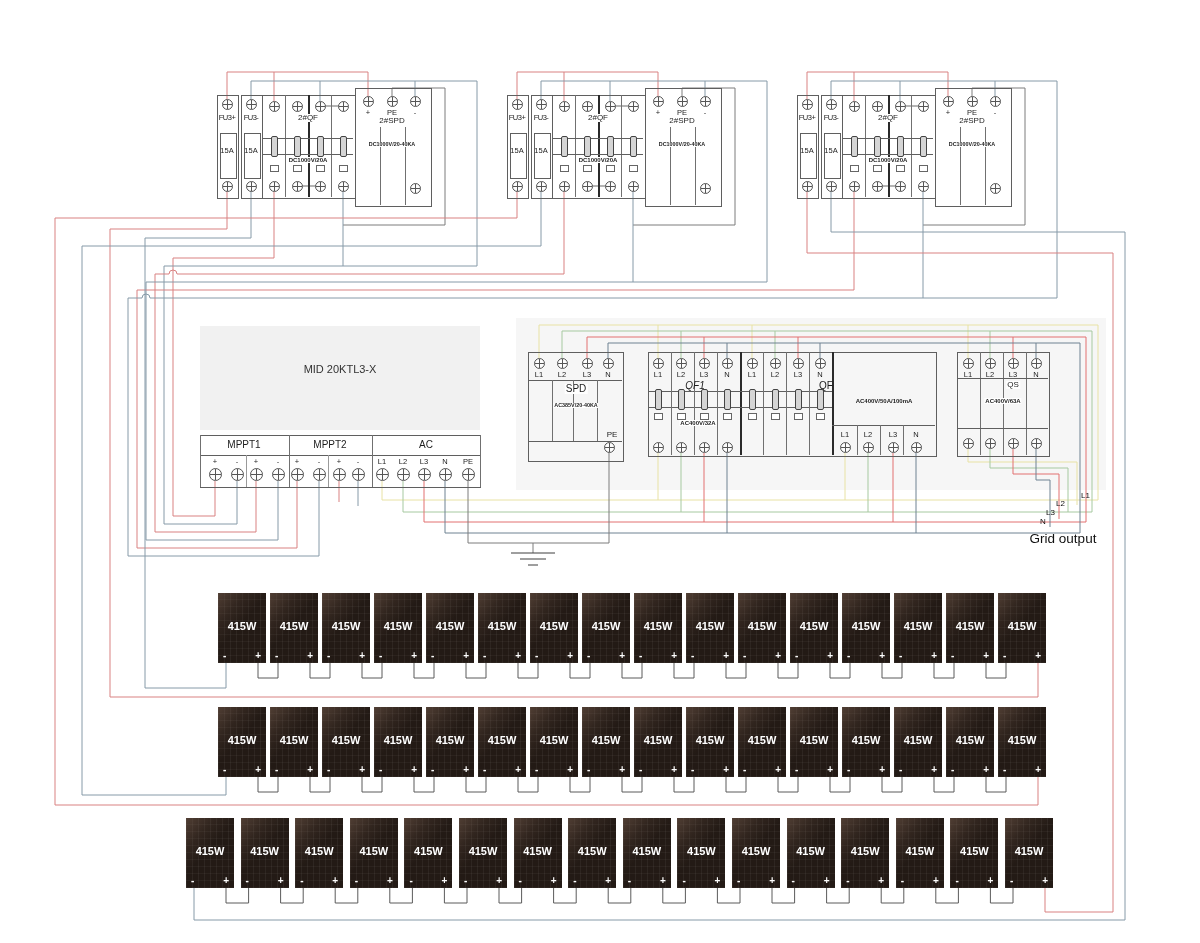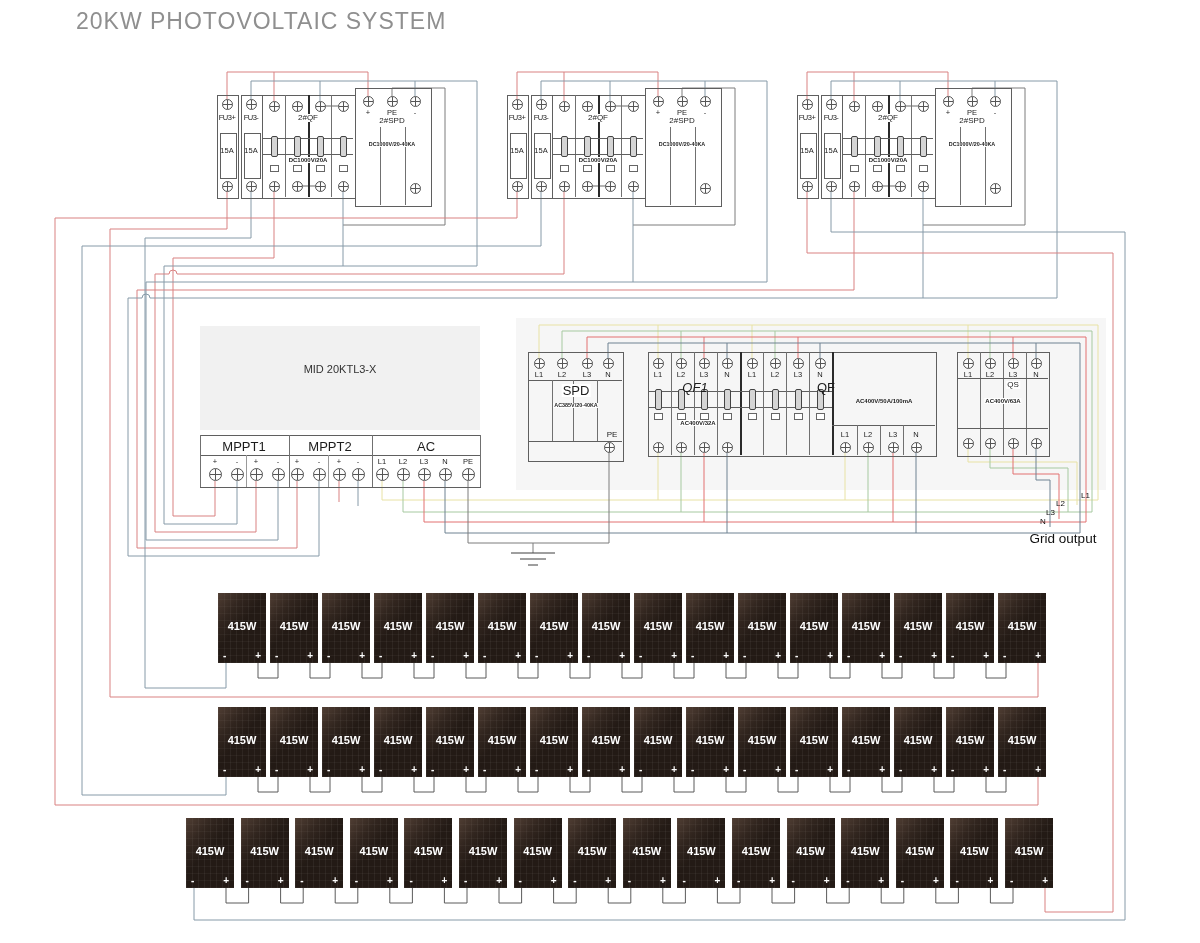--- a/index.html
+++ b/index.html
@@ -19,21 +19,21 @@
   .w-acred{stroke:#e27070;}
   .w-acn{stroke:#6f8292;}
   .w-link{stroke:#5b5b5b;}
   .w-gnd{stroke:#3f3f3f;}
   .box{position:absolute;border:1px solid #5f5f5f;background:transparent;z-index:2;}
   .fill-inv{background:#f1f1f1;border:none;z-index:2;}
   .hline{position:absolute;height:1px;background:#5f5f5f;z-index:2;}
   .vline{position:absolute;width:1px;background:#707070;z-index:2;}
   .vthick{position:absolute;width:2px;background:#2a2a2a;z-index:2;}
   .lbl{position:absolute;font-size:7.5px;color:#1c1c1c;transform:translateX(-50%);white-space:nowrap;z-index:4;line-height:1;}
-  .lbl.big{font-size:13px;}
+  .lbl.big{font-size:10px;}
   .lbl.med{font-size:8px;}
   .lbl.tiny{font-size:6px;}
   .lbl.micro{font-size:5.4px;}
   .lbl.wbg{background:#fff;padding:0 1px;}
   .screw{position:absolute;width:9px;height:9px;border:1px solid #555;border-radius:50%;background-color:#fdfdfd;
     background-image:linear-gradient(#555,#555),linear-gradient(#555,#555);
     background-size:100% 1px,1px 100%;background-position:center center;background-repeat:no-repeat;z-index:3;}
   .screw.lg{width:11px;height:11px;}
   .pill{position:absolute;width:5px;height:19px;border:1px solid #444;background:#d5d5d5;border-radius:2px;z-index:3;}
   .ind{position:absolute;width:7px;height:5px;border:1px solid #666;background:#fff;z-index:3;}
@@ -46,21 +46,20 @@
   .panel .pm{position:absolute;left:5px;bottom:2px;color:#fff;font-size:10px;font-weight:bold;line-height:1;}
   .panel .pp{position:absolute;right:5px;bottom:2px;color:#fff;font-size:10px;font-weight:bold;line-height:1;}
   .gridlbl{position:absolute;font-size:8px;color:#111;z-index:4;line-height:1;}
   #gridout{position:absolute;left:1063px;top:531px;transform:translateX(-50%);font-size:13.5px;color:#111;z-index:4;white-space:nowrap;}
 </style>
 </head>
 <body>
 
 <div id="stage">
 
-  <div id="title">20KW PHOTOVOLTAIC SYSTEM</div>
 
   <div class="backdrop"></div>
 
   <svg id="wires" width="1200" height="943" xmlns="http://www.w3.org/2000/svg">
 
     <path class="wire w-dcred" d="M227,104 L227,72 L368,72 L368,101 M274,106 L274,72"></path>
     <path class="wire w-dcblue" d="M251,104 L251,81 L477,81 L477,266 L343,266 M320,106 L320,81 M415,101 L415,81"></path>
     <path class="wire w-pe" d="M392,101 L392,88 L445,88 L445,225 L343,225"></path>
     <path class="wire w-jumper" d="M320,106 L343,106 M297,186 L320,186"></path>
 

